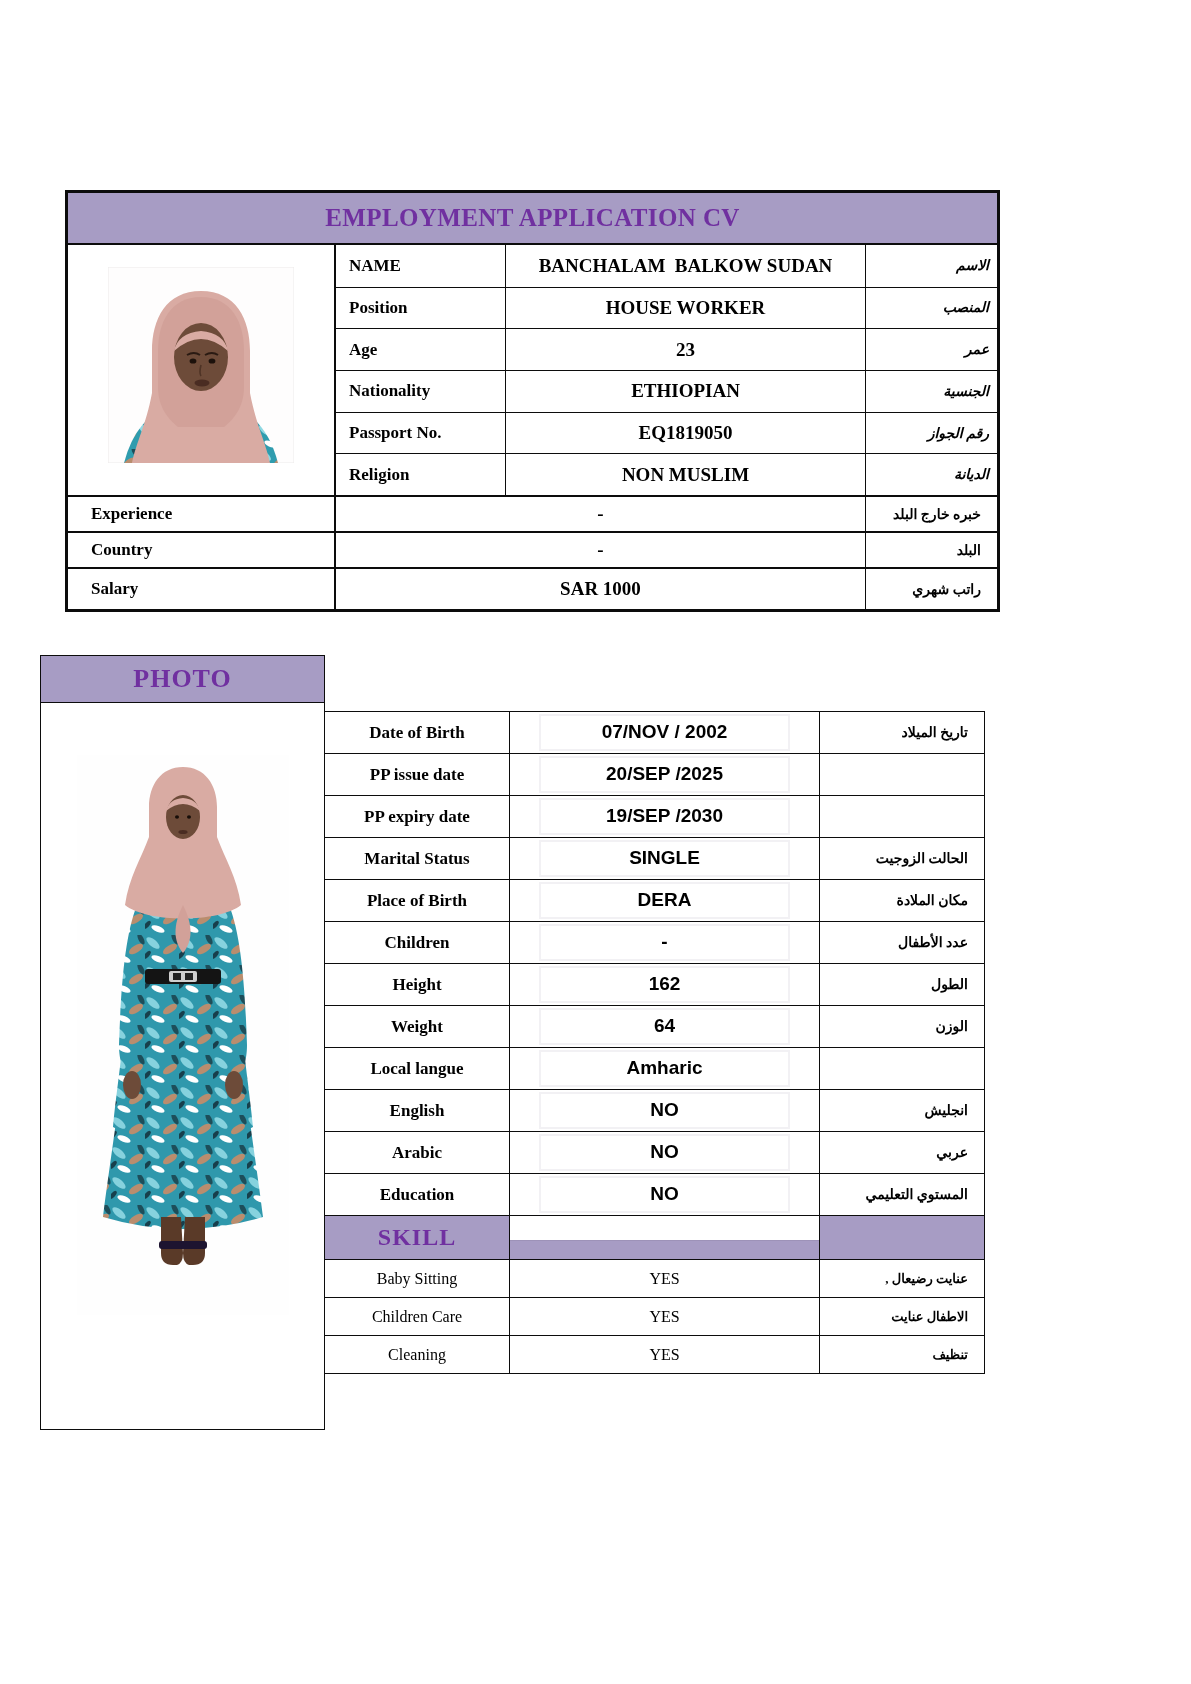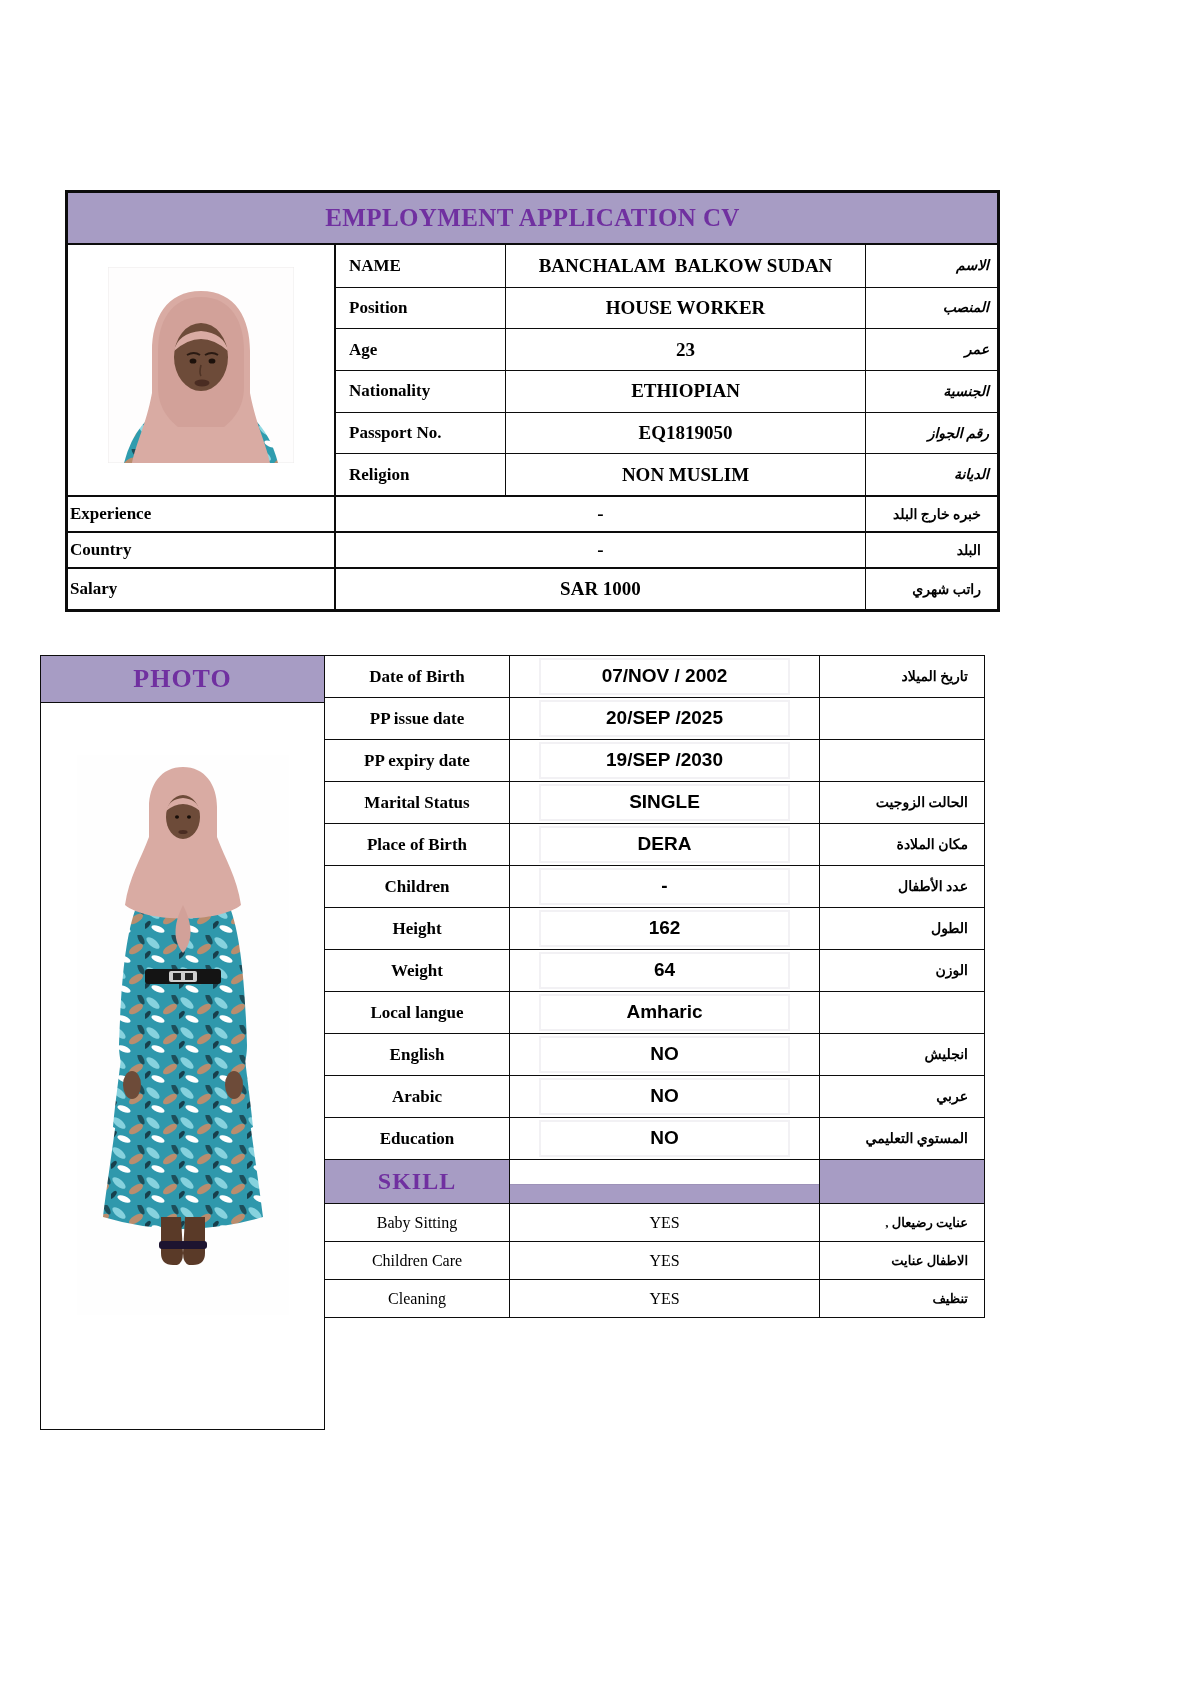--- a/index.html
+++ b/index.html
@@ -18,26 +18,26 @@
   .t1-body{display:flex;border-top:2px solid var(--bd);height:252px;}
   .t1-photo-cell{width:268px;border-right:2px solid var(--bd);display:flex;justify-content:center;align-items:flex-start;padding-top:22px;}
   .t1-rows{flex:1;display:flex;flex-direction:column;}
   .t1-row{display:flex;height:42px;}
   .t1-row + .t1-row{border-top:1.6px solid var(--bd);}
   .t1-label{width:170px;border-right:1.6px solid var(--bd);display:flex;align-items:center;padding-left:13px;font-weight:bold;font-size:17px;}
   .t1-val{width:360px;border-right:1.6px solid var(--bd);display:flex;align-items:center;justify-content:center;font-weight:bold;font-size:19px;white-space:pre;}
   .t1-ar{flex:1;display:flex;align-items:center;justify-content:flex-start;direction:rtl;padding-right:8px;font-weight:bold;font-size:14px;font-style:italic;}
   .t1-bottom{display:flex;border-top:2px solid var(--bd);}
   .t1-bottom.h36{height:36px;} .t1-bottom.h42{height:42px;}
-  .t1b-label{width:268px;border-right:2px solid var(--bd);display:flex;align-items:center;padding-left:2px;font-weight:bold;font-size:17px;}
+  .t1b-label{width:268px;border-right:2px solid var(--bd);display:flex;align-items:center;padding-left:23px;font-weight:bold;font-size:17px;}
   .t1b-val{width:530px;border-right:1.6px solid var(--bd);display:flex;align-items:center;justify-content:center;font-weight:bold;font-size:19px;}
   .t1b-ar{flex:1;display:flex;align-items:center;direction:rtl;padding-right:16px;font-weight:bold;font-size:14px;}
 
   
-  .table2{position:absolute;left:40px;top:655px;width:945px;display:flex;align-items:flex-start;background:#fff;}
+  .table2{position:absolute;left:40px;top:655px;width:945px;display:flex;align-items:center;background:#fff;}
   .t2-left{width:285px;}
   .t2-photo-header{height:48px;background:var(--lav);border:1.8px solid var(--bd);display:flex;align-items:center;justify-content:center;}
   .t2-photo-header .ttl{color:var(--pur);font-weight:bold;font-size:26px;letter-spacing:1px;}
   .t2-photo-cell{height:727px;border:1.8px solid var(--bd);border-top:none;display:flex;justify-content:center;align-items:flex-start;padding-top:52px;background:#fff;}
   .t2-right{flex:1;border-top:1.8px solid var(--bd);}
   .t2-row{display:flex;height:42px;border-bottom:1.6px solid var(--bd);background:#fff;}
   .t2-label{width:185px;border-right:1.6px solid var(--bd);display:flex;align-items:center;justify-content:center;font-weight:bold;font-size:17px;}
   .t2-val{width:310px;border-right:1.6px solid var(--bd);display:flex;align-items:center;justify-content:center;}
   .t2-val .hl{min-width:80%;height:80%;display:flex;align-items:center;justify-content:center;background:#fff;box-shadow:0 0 0 2px #f2f1f4;
       font-family:"Liberation Sans",sans-serif;font-weight:bold;font-size:19px;}

